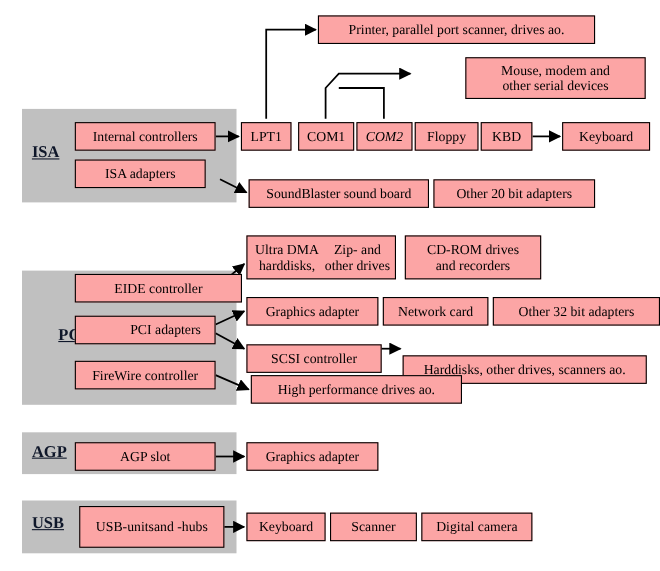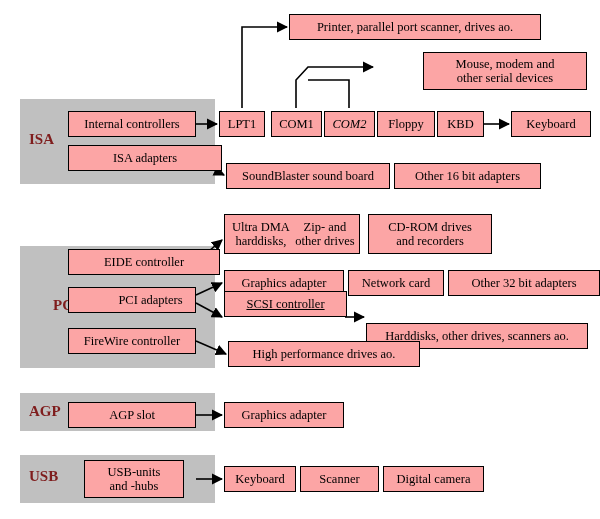--- a/index.html
+++ b/index.html
@@ -23,21 +23,22 @@
   .band {
     position: absolute;
     background: #c0c0c0;
     box-sizing: border-box;
   }
   .band-label {
     position: absolute;
     font-family: "Liberation Serif", serif;
     font-weight: bold;
     font-size: 15px;
-    color: #7f1d1d;
+    color: #0f172a;
+    text-decoration: underline;
   }
   .box {
     position: absolute;
     box-sizing: border-box;
     background: #fca5a5;
     border: 1px solid #000000;
     display: flex;
     align-items: center;
     justify-content: center;
     text-align: center;
@@ -103,65 +104,65 @@
 
       <line x1="196" y1="341" x2="226" y2="354" marker-end="url(#arrow)"></line>
 
       <line x1="196" y1="415" x2="222" y2="415" marker-end="url(#arrow)"></line>
 
       <line x1="196" y1="479" x2="222" y2="479" marker-end="url(#arrow)"></line>
     </g>
   </svg>
 
   <div class="box" style="left:68px; top:111px; width:128px; height:26px;">Internal controllers</div>
-  <div class="box" style="left:68px; top:145px; width:154px; height:26px;">ISA adapters</div>
+  <div class="box" style="left:68px; top:145px; width:119px; height:26px;">ISA adapters</div>
 
   <div class="box" style="left:219px; top:111px; width:46px; height:26px;">LPT1</div>
   <div class="box" style="left:271px; top:111px; width:51px; height:26px;">COM1</div>
   <div class="box" style="left:324px; top:111px; width:51px; height:26px;font-style:italic;">COM2</div>
   <div class="box" style="left:377px; top:111px; width:58px; height:26px;">Floppy</div>
   <div class="box" style="left:437px; top:111px; width:47px; height:26px;">KBD</div>
   <div class="box" style="left:511px; top:111px; width:80px; height:26px;">Keyboard</div>
 
   <div class="box" style="left:289px; top:14px; width:252px; height:26px;">Printer, parallel port scanner, drives ao.</div>
 
   <div class="box two-line" style="left:375px; top:52px; width:164px; height:38px; flex-direction:column;margin-left:48px;">
     <span>Mouse, modem and</span>
     <span>other serial devices</span>
   </div>
 
   <div class="box" style="left:226px; top:163px; width:164px; height:26px;">SoundBlaster sound board</div>
-  <div class="box" style="left:394px; top:163px; width:147px; height:26px;">Other 16 bit adapters</div>
+  <div class="box" style="left:394px; top:163px; width:147px; height:26px;">Other 20 bit adapters</div>
 
   <div class="box" style="left:68px; top:249px; width:152px; height:26px;">EIDE controller</div>
   <div class="box" style="left:68px; top:287px; width:128px; height:26px;padding-left:40px;">PCI adapters</div>
   <div class="box" style="left:68px; top:328px; width:128px; height:26px;">FireWire controller</div>
 
   <div class="box two-line" style="left:224px; top:214px; width:136px; height:40px; flex-direction:row;">
     <span>Ultra DMA harddisks,</span>
     <span>Zip- and other drives</span>
   </div>
   <div class="box two-line" style="left:368px; top:214px; width:124px; height:40px; flex-direction:column;">
     <span>CD-ROM drives</span>
     <span>and recorders</span>
   </div>
 
   <div class="box" style="left:224px; top:270px; width:120px; height:26px;">Graphics adapter</div>
   <div class="box" style="left:348px; top:270px; width:96px; height:26px;">Network card</div>
   <div class="box" style="left:448px; top:270px; width:152px; height:26px;">Other 32 bit adapters</div>
 
-  <div class="box" style="left:224px; top:291px; width:123px; height:26px;text-decoration:underline;">SCSI controller</div>
+  <div class="box" style="left:224px; top:313px; width:123px; height:26px;">SCSI controller</div>
   <div class="box" style="left:366px; top:304px; width:222px; height:26px;margin-top:19px;">Harddisks, other drives, scanners ao.</div>
 
   <div class="box" style="left:228px; top:341px; width:192px; height:26px;">High performance drives ao.</div>
 
   <div class="box" style="left:68px; top:402px; width:128px; height:26px;">AGP slot</div>
   <div class="box" style="left:224px; top:402px; width:120px; height:26px;">Graphics adapter</div>
 
-  <div class="box two-line" style="left:84px; top:460px; width:100px; height:38px; flex-direction:column;">
+  <div class="box two-line" style="left:72px; top:460px; width:132px; height:38px; ">
     <span>USB-units</span>
     <span>and -hubs</span>
   </div>
   <div class="box" style="left:224px; top:466px; width:72px; height:26px;">Keyboard</div>
   <div class="box" style="left:300px; top:466px; width:79px; height:26px;">Scanner</div>
   <div class="box" style="left:383px; top:466px; width:101px; height:26px;">Digital camera</div>
 
 </div>
 
 </body></html>

